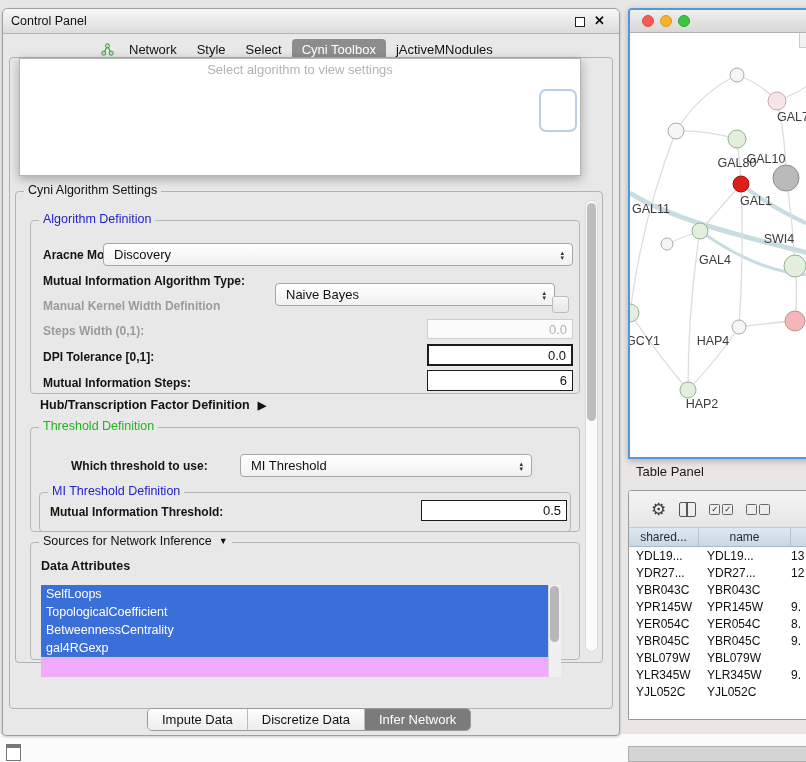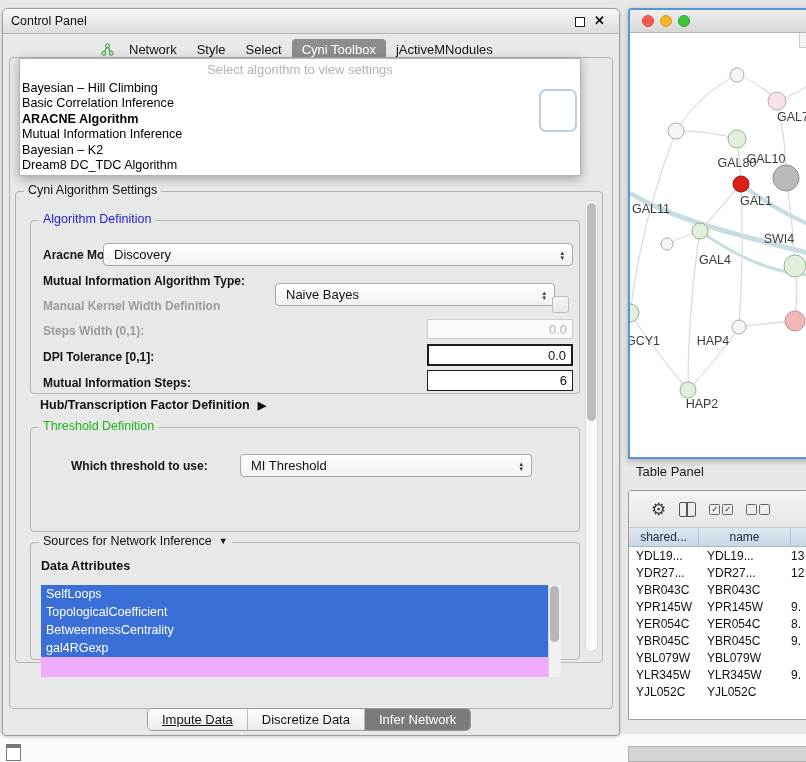--- a/index.html
+++ b/index.html
@@ -62,21 +62,21 @@
       border-radius:7px;background:#fbfbfb;box-sizing:border-box;}
   .set-thumb{position:absolute;left:1px;top:2px;width:9px;height:218px;background:#bdbdbd;border-radius:5px;}
 
   .apply-row{position:absolute;left:0;right:0;top:666px;text-align:center;}
   .apply{font:13px "Liberation Sans",sans-serif;padding:3px 16px;border:1px solid #a0a0a0;border-radius:5px;
       background:linear-gradient(#ffffff,#e9e9e9);color:#111;}
 
   .bottom-tabs{position:absolute;left:144px;top:699px;display:inline-flex;border:1px solid #9a9a9a;
       border-radius:5px;overflow:hidden;font-size:13px;color:#111;}
   .btab{padding:3px 14px;background:linear-gradient(#fdfdfd,#ededed);border-left:1px solid #bbb;white-space:nowrap;}
-  .btab:first-child{border-left:none;text-decoration:underline;}
+  .btab:first-child{border-left:none;}
   .btab.selected{background:#7b7b7b;color:#fff;}
 
   .popup{position:absolute;left:16px;top:49px;width:560px;height:116px;background:#fff;border:1px solid #b5b5b5;
       box-shadow:0 3px 10px rgba(0,0,0,.3);z-index:10;overflow:hidden;}
   .popup-prompt{height:22px;line-height:22px;text-align:center;color:#b3b3b3;font-size:13px;}
   .popup-item{font-size:12.6px;line-height:15.4px;padding-left:2px;color:#000;white-space:nowrap;}
   .popup-item.bold{font-weight:bold;}
   .help-btn{position:absolute;left:536px;top:80px;width:38px;height:43px;background:#fff;
       border:2px solid #b9cfe4;border-radius:7px;z-index:11;box-sizing:border-box;}
 
@@ -218,20 +218,27 @@
 
         <span class="lbl" style="left:40px;top:31px">Which threshold to use:</span>
         <div class="combo" style="left:209px;top:26px;width:292px">
           <span class="combo-val">MI Threshold</span>
           <span class="combo-arrows">
               <i>▴</i>
               <i>▾</i>
             </span>
         </div>
 
+        <div class="grp" id="mi-group">
+          <span class="group-title gt-blue">
+              <span>MI Threshold Definition</span>
+            </span>
+          <span class="lbl" style="left:10px;top:12px">Mutual Information Threshold:</span>
+          <input class="num-input thin" style="left: 381px; top: 7px; width: 146px;" value="0.5">
+        </div>
       </div>
 
       <div class="grp" id="src-group">
         <span class="group-title gt-black">
           <span>Sources for Network Inference</span>
           <i class="tri">▼</i>
         </span>
         <span class="lbl" style="left:10px;top:16px;font-size:12.5px">Data Attributes</span>
         <div class="attr-list">
           <div class="attr-rows">
@@ -253,28 +260,20 @@
 
 
     <div class="bottom-tabs">
       <div class="btab">Impute Data</div>
       <div class="btab">Discretize Data</div>
       <div class="btab selected">Infer Network</div>
     </div>
 
     <div class="popup">
       <div class="popup-prompt">Select algorithm to view settings</div>
-      <div>
-          <div class="popup-item">Bayesian – Hill Climbing</div>
-          <div class="popup-item">Basic Correlation Inference</div>
-          <div class="popup-item bold">ARACNE Algorithm</div>
-          <div class="popup-item">Mutual Information Inference</div>
-          <div class="popup-item">Bayesian – K2</div>
-          <div class="popup-item">Dream8 DC_TDC Algorithm</div>
-        </div>
     </div>
     <div class="help-btn"></div>
   </section>
 
   <section class="netwin">
     <header class="net-titlebar">
       <span class="light red"></span>
       <span class="light yellow"></span>
       <span class="light green"></span>
     </header>

